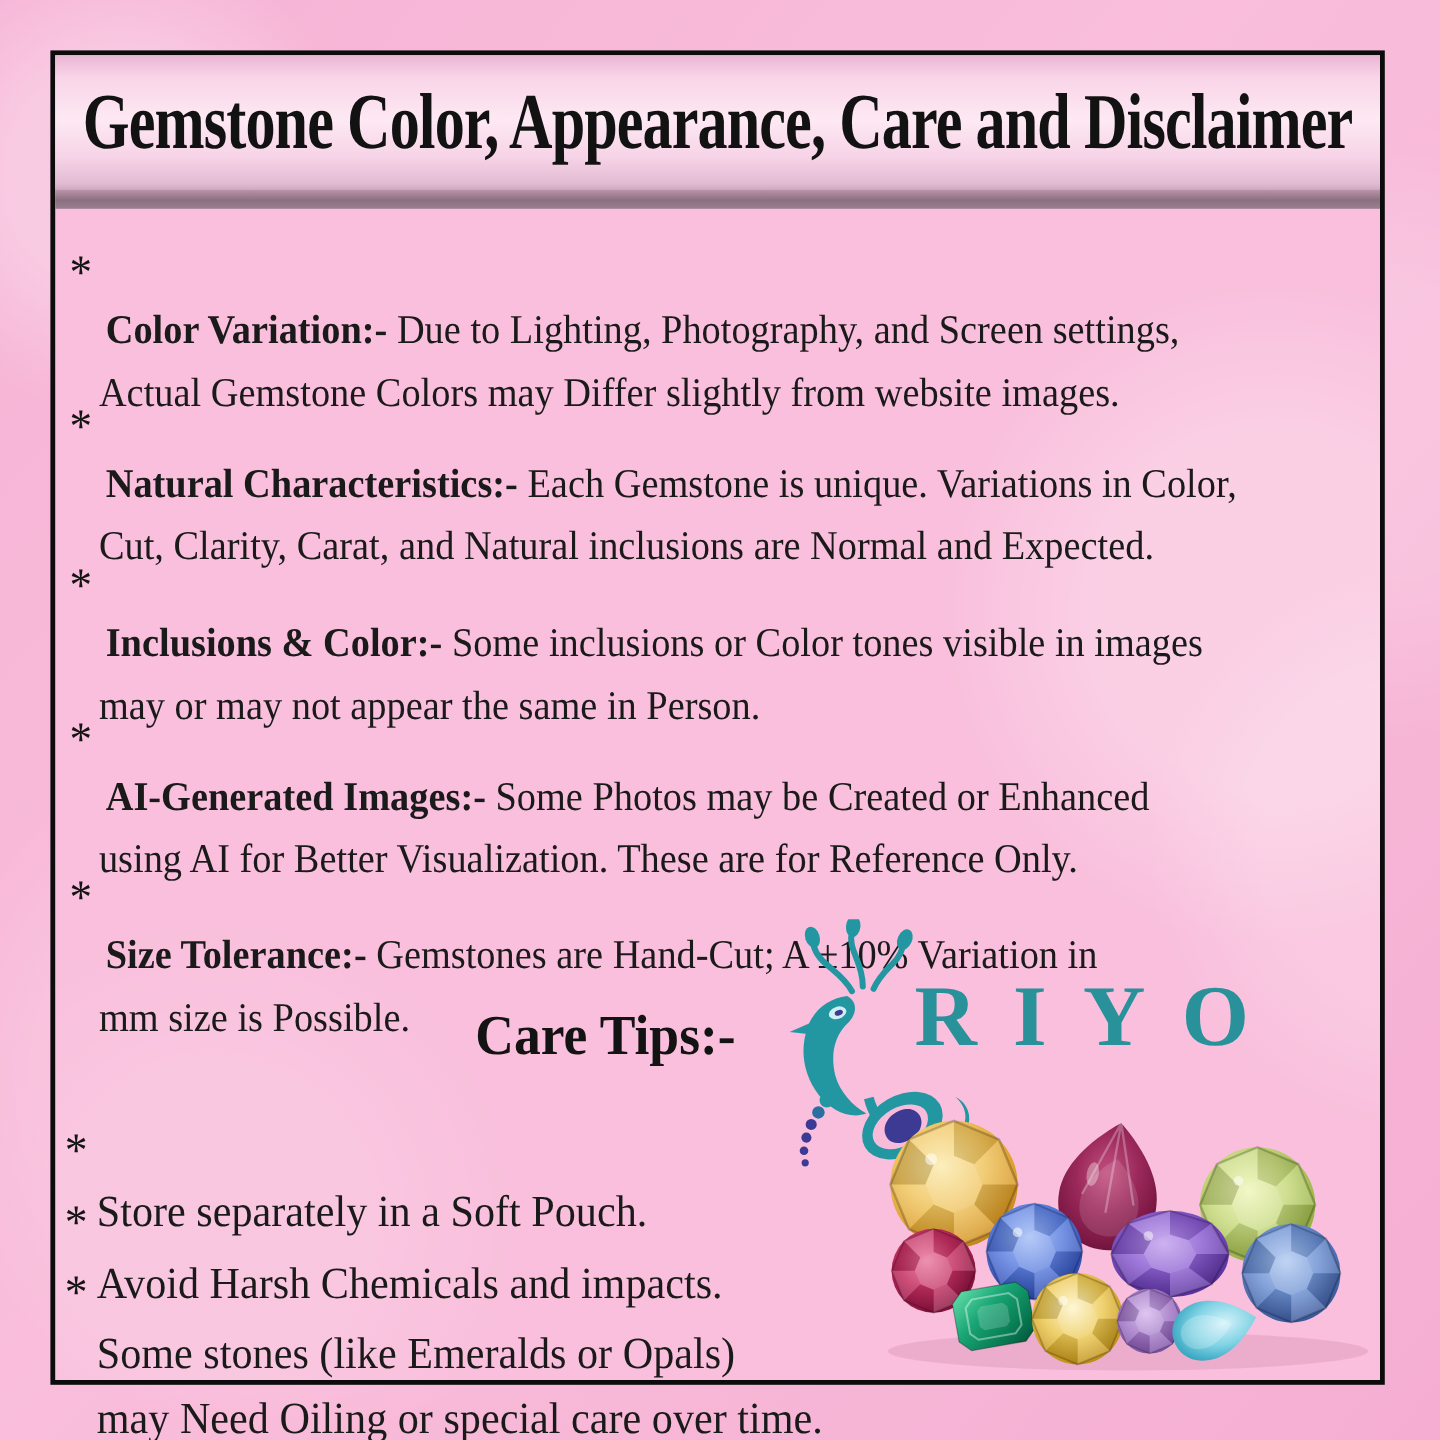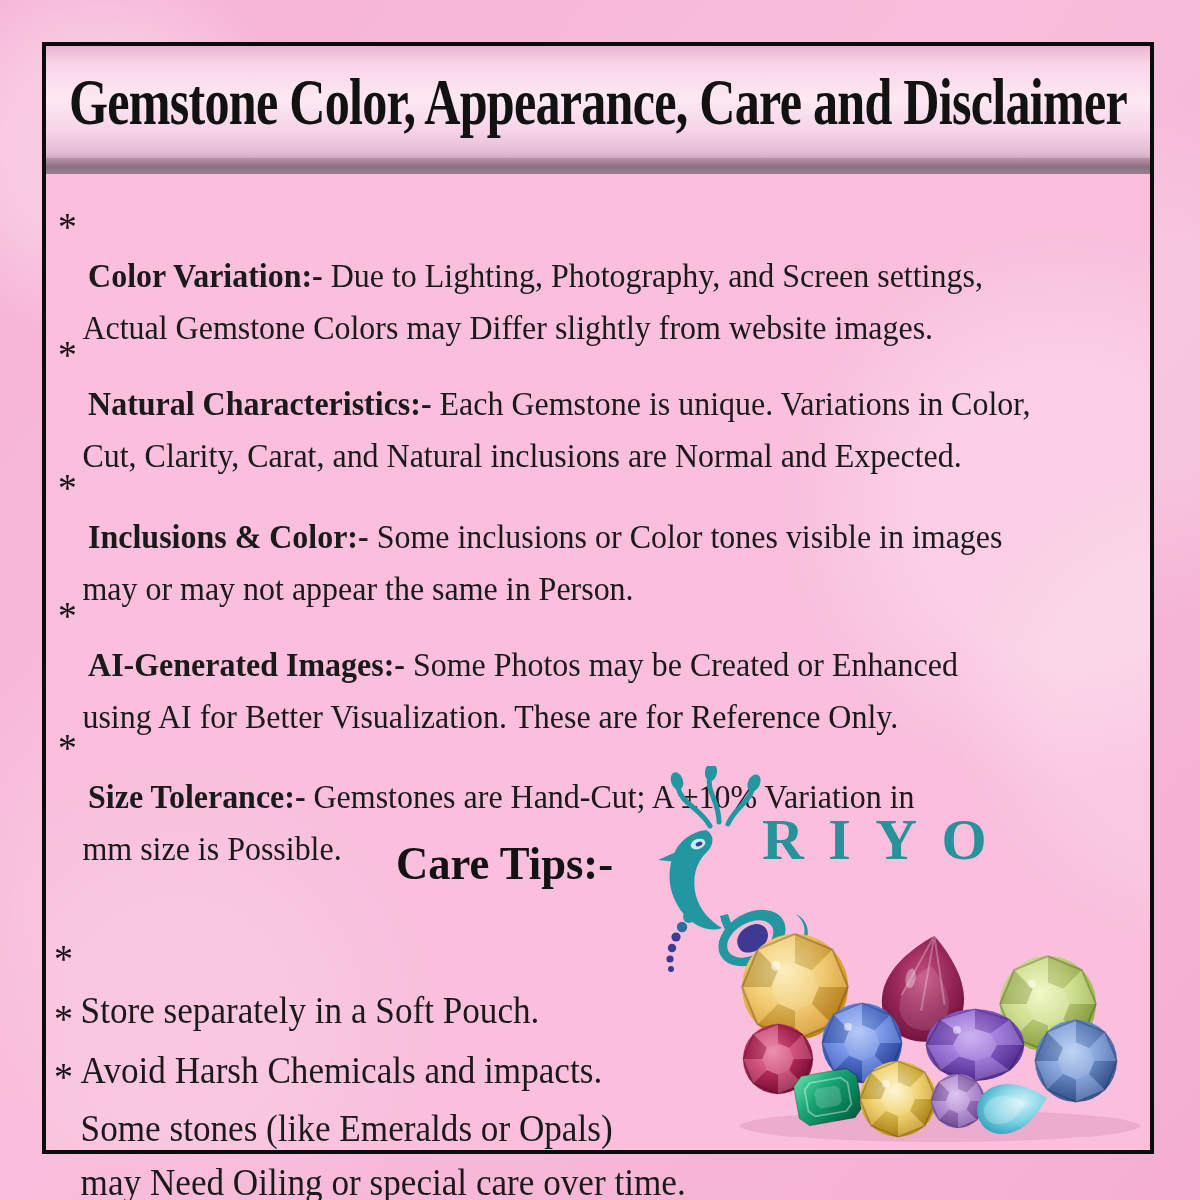--- a/index.html
+++ b/index.html
@@ -50,21 +50,21 @@
     transform:scaleX(0.95);transform-origin:0 0;
   }
   .care-item{
     position:absolute;left:8px;width:760px;
     transform:scaleX(0.95);transform-origin:0 0;
     font-size:37px;line-height:54px;color:#1a1a1a;
     padding-left:28px;box-sizing:border-box;white-space:pre-line;
   }
   .brand-name{
     position:absolute;left:716px;top:760px;width:400px;
-    font-size:58px;font-weight:600;color:#28919a;
+    font-size:72px;font-weight:600;color:#28919a;
     letter-spacing:0.42em;white-space:nowrap;
   }
   .logo-svg{position:absolute;left:578px;top:720px;}
   .gems-svg{position:absolute;left:664px;top:872px;}
 </style>
 </head>
 <body>
 
 <div class="frame">
 

